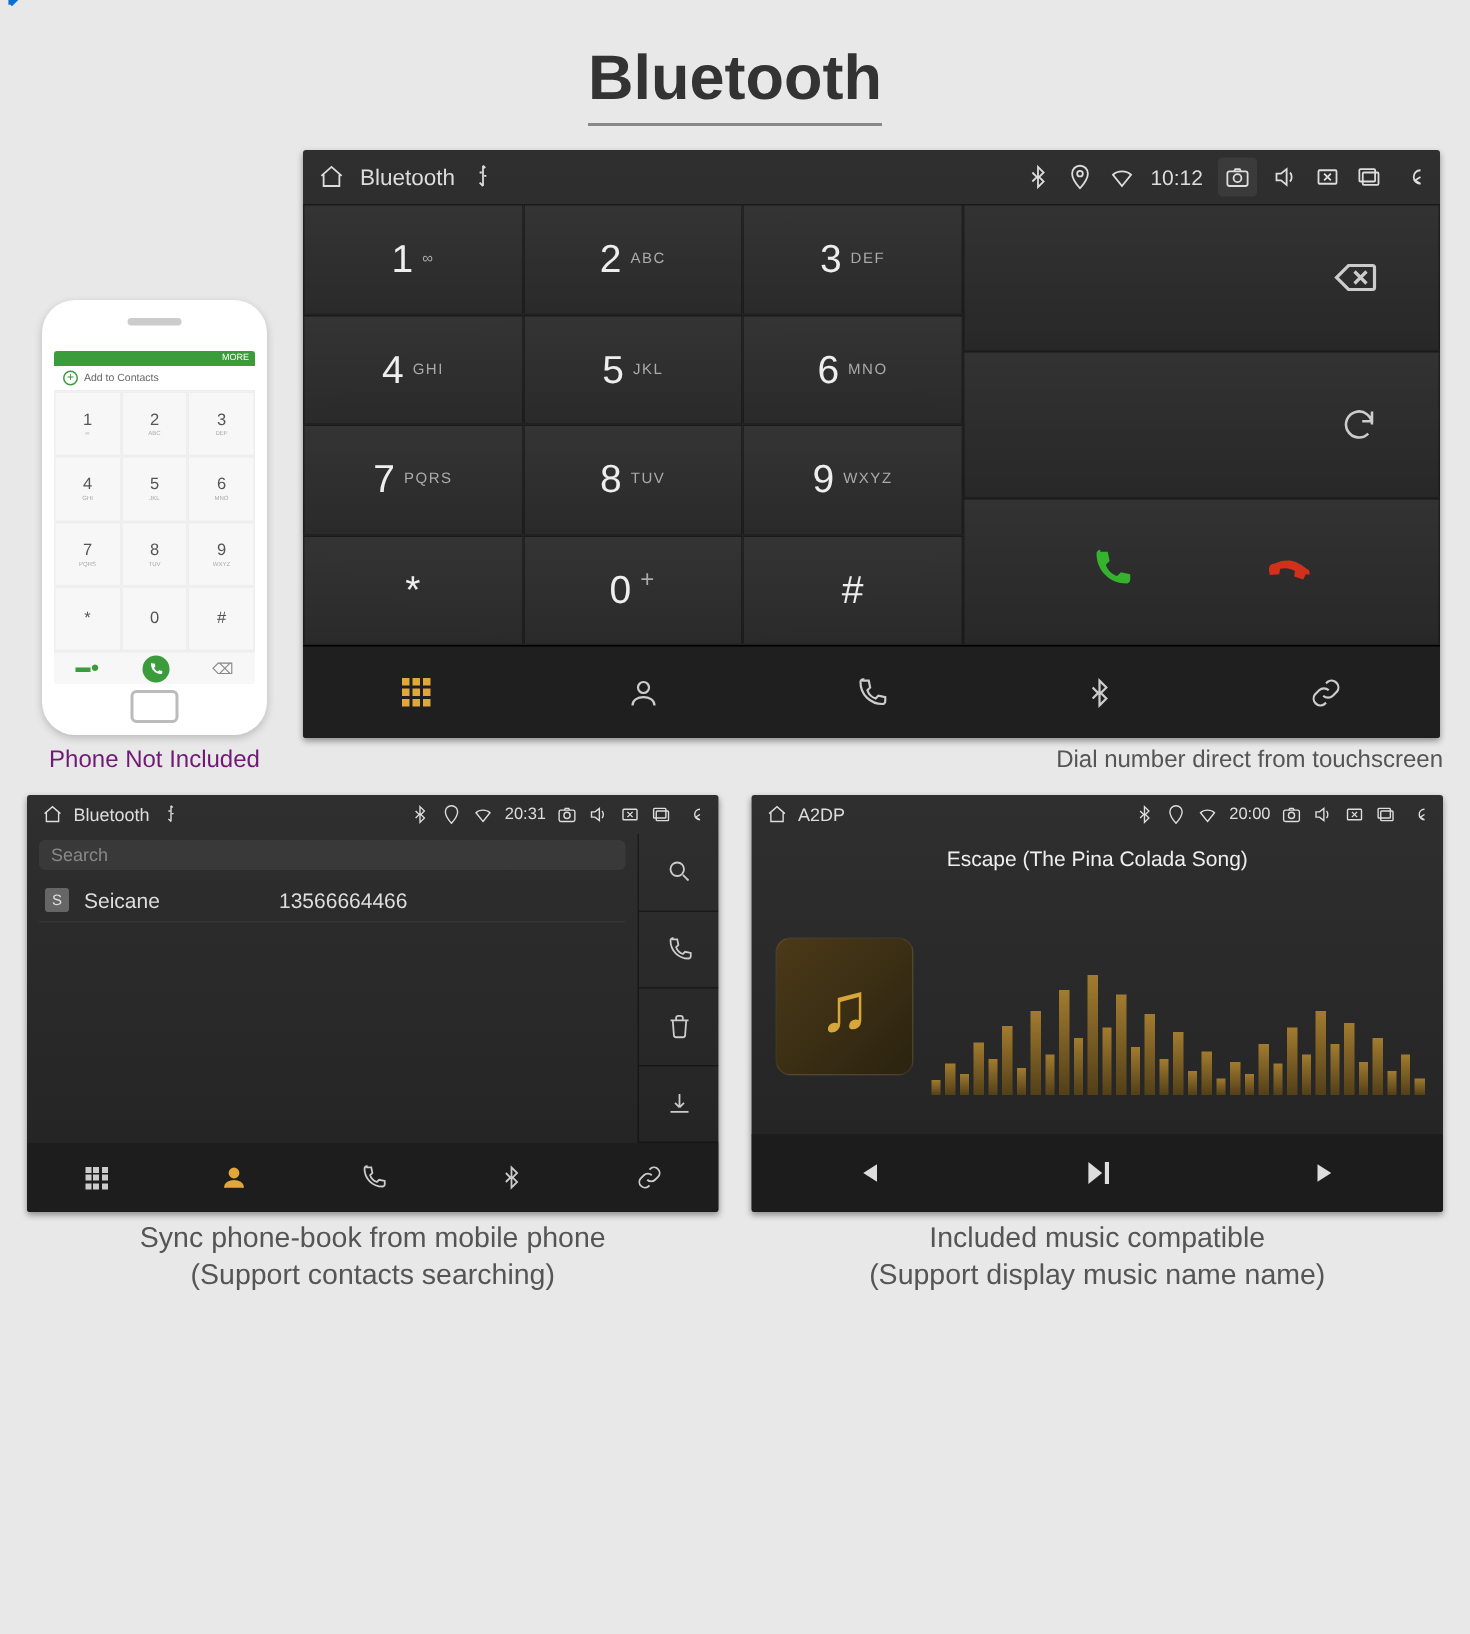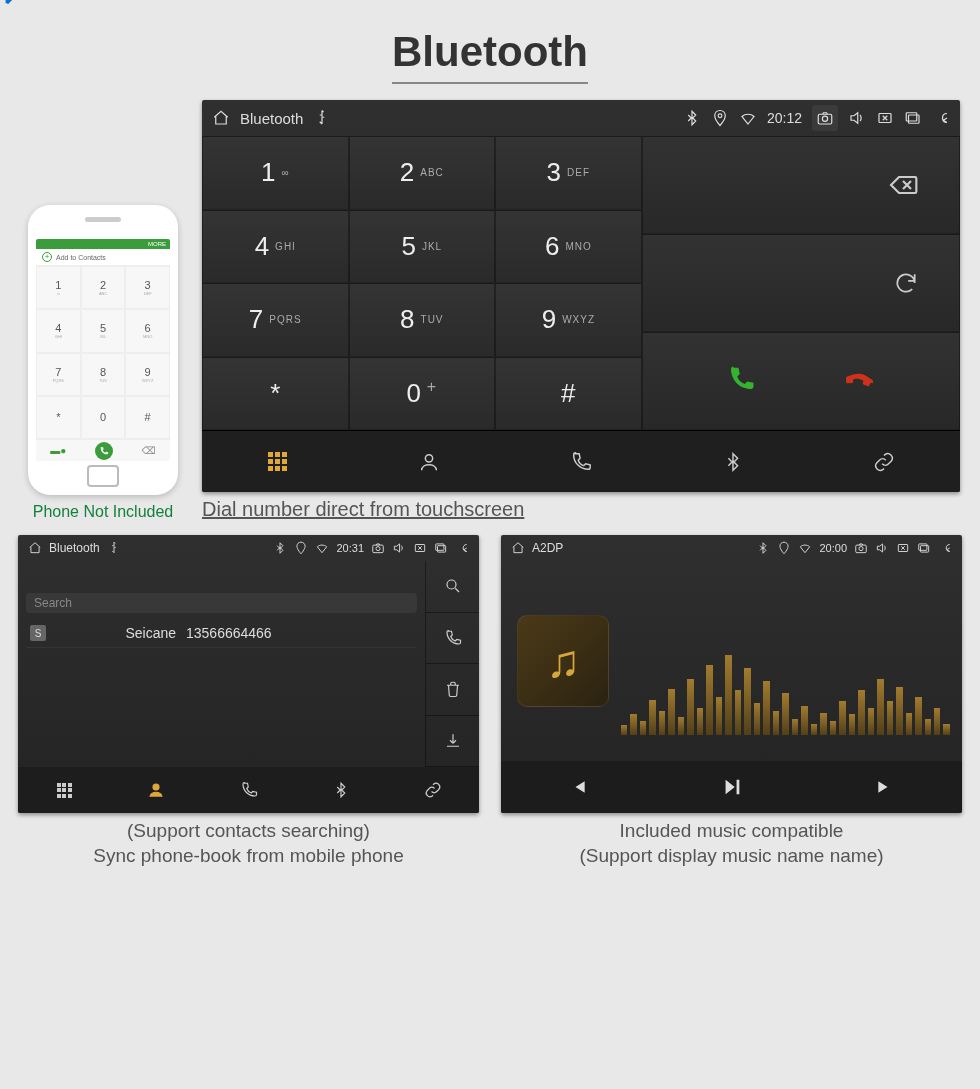--- a/index.html
+++ b/index.html
@@ -118,21 +118,21 @@
     width: 18px; height: 18px; border-radius: 50%;
     background: #3a9c3a; color: #fff;
     display: flex; align-items: center; justify-content: center;
   }
   .bt-badge {
     position: absolute;
     top: -28px; left: -10px;
     color: #0a6fd6;
     font-size: 34px;
   }
-  .phone-note { color: #15803d; font-size: 16px; padding-top: 2px; }
+  .phone-note { color: #701a75; font-size: 16px; padding-top: 2px; }
 
   
   .panel {
     background: linear-gradient(#2f2f2f,#232323);
     border-radius: 2px;
     color: #ddd;
     box-shadow: 0 2px 4px rgba(0,0,0,.4);
     display: flex; flex-direction: column;
     overflow: hidden;
   }
@@ -200,25 +200,24 @@
   .dialer-tabs .tab.active { color: #e0a838; }
   .grid-icon {
     display: grid; grid-template-columns: repeat(3,5px); grid-template-rows: repeat(3,5px);
     gap: 2px;
   }
   .grid-icon i { background: #e0a838; }
   .grid-icon.sm { grid-template-columns: repeat(3,4px); grid-template-rows: repeat(3,4px); gap:1.5px; }
   .grid-icon.sm i { background: #ccc; }
 
   .caption {
-    font-size: 20px;
+    font-size: 16px;
     color: #555;
-    text-align: left;
+    text-align: right;
     margin-top: 6px;
-    text-decoration: underline;
   }
 
   
   .bottom-row {
     display: flex;
     gap: 22px;
     margin-top: 14px;
   }
   .bcol { flex: 1; }
   .mini-panel {
@@ -227,37 +226,36 @@
   .contacts-body {
     flex: 1; display: flex;
   }
   .contacts-main { flex: 1; padding: 4px 8px; }
   .search-box {
     background: rgba(255,255,255,.06);
     border-radius: 4px;
     padding: 3px 8px;
     color: #888; font-size: 12px;
     margin-bottom: 6px;
-    margin-top: 28px;
   }
   .contact-row {
     display: flex; align-items: center;
     gap: 10px;
     padding: 6px 4px;
     border-bottom: 1px solid rgba(255,255,255,.05);
     font-size: 14px;
   }
   .contact-row .badge {
     width: 16px; height: 16px;
     background: #666; color: #ddd;
     font-size: 10px;
     display: flex; align-items: center; justify-content: center;
     border-radius: 2px;
   }
-  .contact-row .cname { width: 120px; text-align: right; }
+  .contact-row .cname { width: 120px; }
   .contacts-side {
     width: 54px;
     border-left: 1px solid rgba(0,0,0,.4);
     display: flex; flex-direction: column;
   }
   .contacts-side .sbtn {
     flex: 1; display: flex; align-items: center; justify-content: center;
     border-bottom: 1px solid rgba(0,0,0,.4);
   }
   .mini-tabs {
@@ -400,21 +398,21 @@
               <svg viewBox="0 0 24 24">
                 <path d="M12 2C8 2 5 5 5 9c0 5 7 13 7 13s7-8 7-13c0-4-3-7-7-7z"></path>
                 <circle cx="12" cy="9" r="2.5"></circle>
               </svg>
             </span>
           <span class="ico">
               <svg viewBox="0 0 24 24" fill="#ddd" stroke="none">
                 <path d="M12 20l8-10c-4-4-12-4-16 0l8 10z"></path>
               </svg>
             </span>
-          <span>20:12</span>
+          <span>10:12</span>
           <span class="ico" style="background:rgba(255,255,255,.06);padding:4px;border-radius:3px;">
               <svg viewBox="0 0 24 24">
                 <rect x="3" y="7" width="18" height="13" rx="2"></rect>
                 <circle cx="12" cy="13" r="3.5"></circle>
                 <path d="M9 7l1-2h4l1 2"></path>
               </svg>
             </span>
           <span class="ico">
               <svg viewBox="0 0 24 24">
                 <path d="M4 9v6h4l5 4V5L8 9H4zM16 8c2 2 2 6 0 8"></path>
@@ -682,22 +680,22 @@
               </svg>
             </div>
           <div class="tab">
               <svg class="svg-ico-sm" viewBox="0 0 24 24">
                 <path d="M10 14a5 5 0 007 0l3-3a5 5 0 00-7-7l-1 1M14 10a5 5 0 00-7 0l-3 3a5 5 0 007 7l1-1"></path>
               </svg>
             </div>
         </div>
       </div>
       <div class="bottom-caption">
+        <div>Sync phone-book from mobile phone</div>
         <div>(Support contacts searching)</div>
-        <div>Sync phone-book from mobile phone</div>
       </div>
     </div>
 
     <div class="bcol">
       <div class="panel mini-panel sb-small">
         <div class="statusbar">
           <span class="ico">
               <svg viewBox="0 0 24 24">
                 <path d="M3 11 L12 3 L21 11 M5 10v10h14V10"></path>
               </svg>
@@ -744,20 +742,21 @@
                 <rect x="3" y="5" width="14" height="11" rx="1"></rect>
               </svg>
             </span>
           <span class="ico">
               <svg viewBox="0 0 24 24">
                 <path d="M20 6c-8 0-8 12 0 12M20 18l-5-3 5-3"></path>
               </svg>
             </span>
         </div>
         <div class="music-body">
+          <div class="music-title">Escape (The Pina Colada Song)</div>
           <div class="music-stage">
             <div class="album">
               <span>♫</span>
             </div>
             <div class="viz" id="music-viz">
                 <i style="height: 12%;"></i>
                 <i style="height: 26%;"></i>
                 <i style="height: 18%;"></i>
                 <i style="height: 44%;"></i>
                 <i style="height: 30%;"></i>

